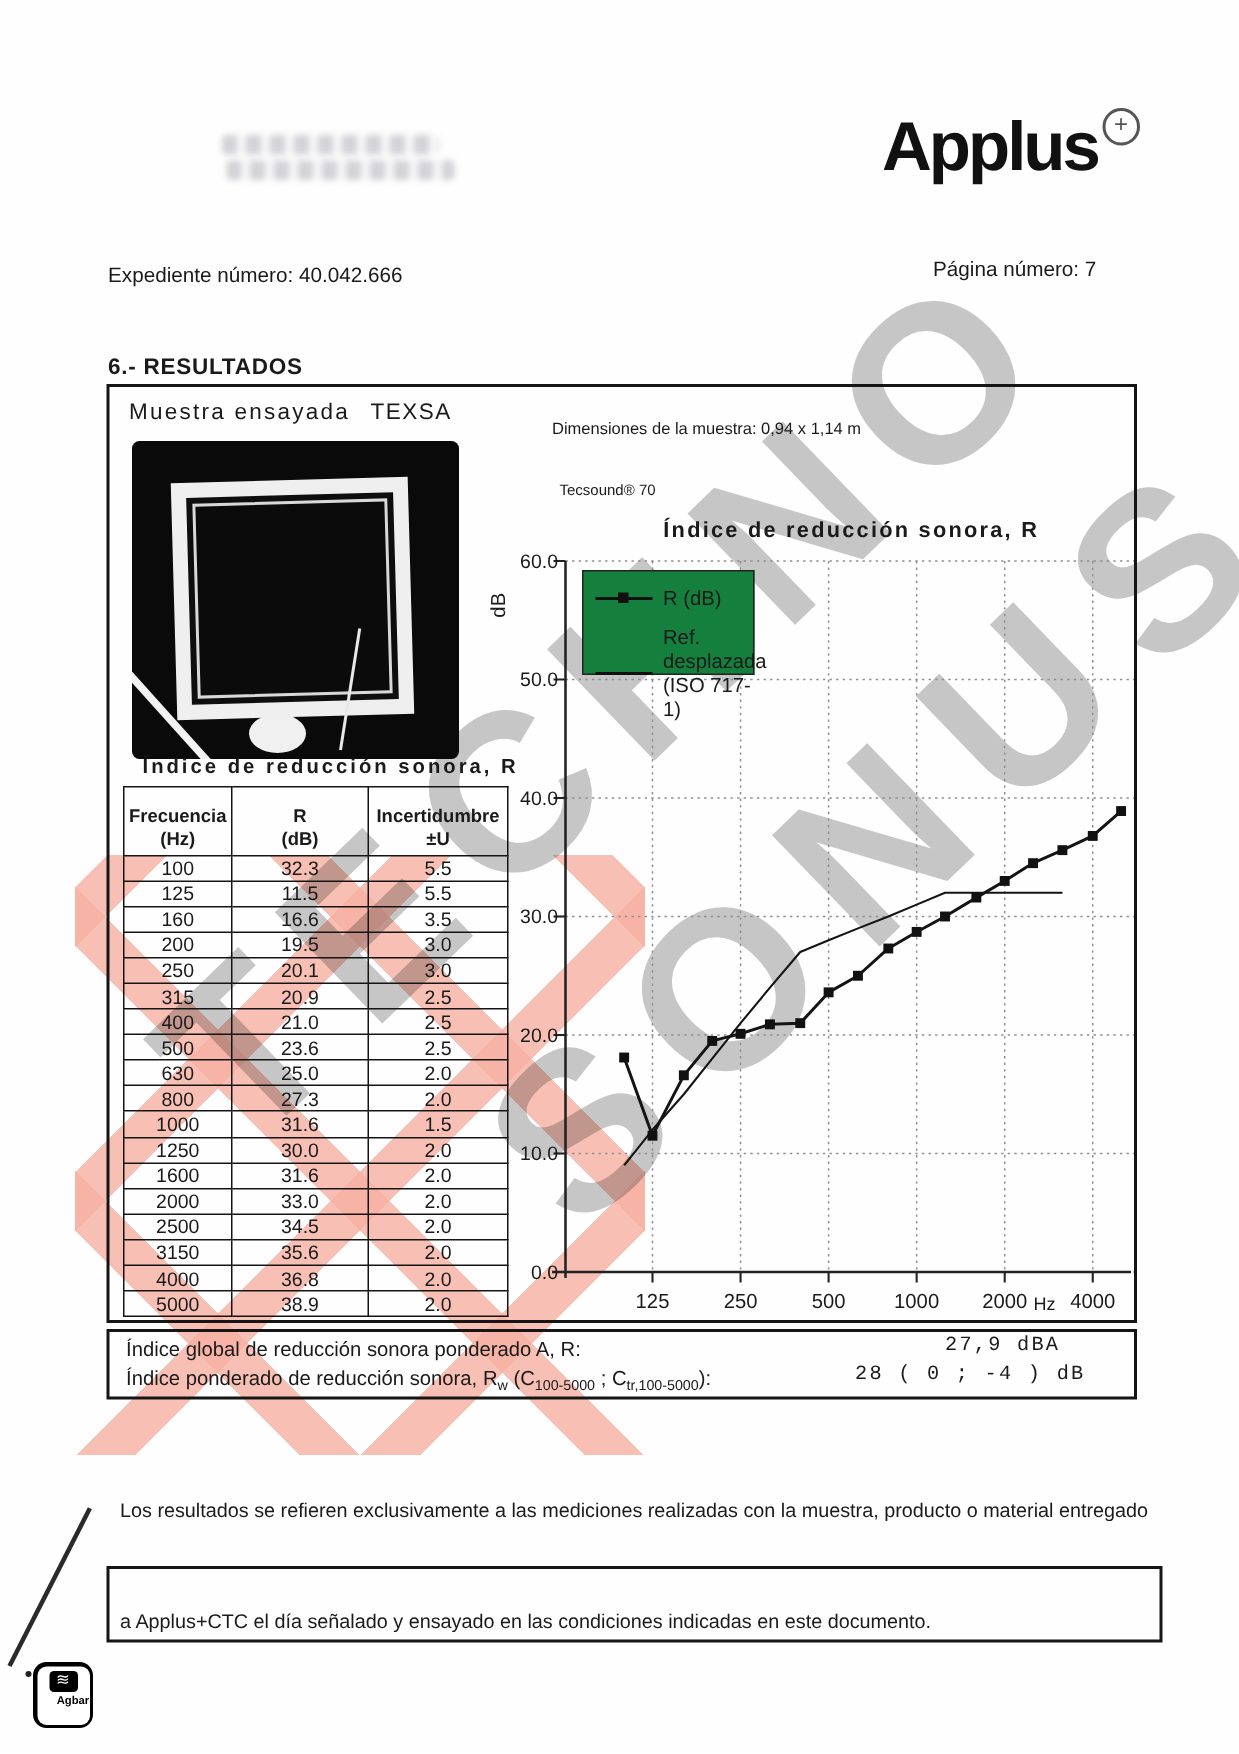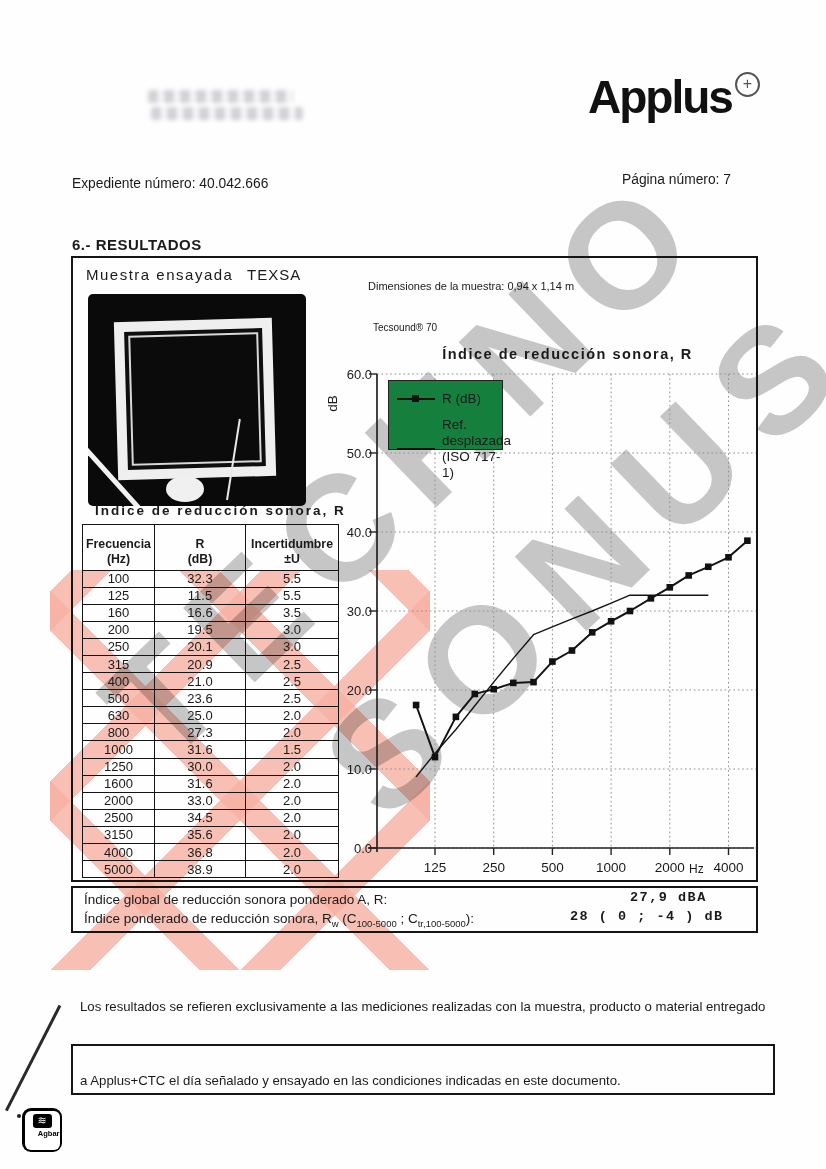--- a/index.html
+++ b/index.html
@@ -52,21 +52,21 @@
   svg text{font-family:"Liberation Sans",sans-serif;fill:#1a1a1a;}
   .chart-ylabel{left:324px;top:396px;font-size:13.5px;transform:rotate(-90deg);transform-origin:center;}
   .legend{left:388px;top:380px;width:115px;height:70px;border:1.5px solid #222;background:#15803d;box-sizing:border-box;}
   .legend-row{position:absolute;left:8px;display:flex;align-items:center;}
   .legend-sample{position:relative;width:38px;height:2px;background:#111;flex:none;}
   .legend-marker{position:absolute;left:15px;top:-3px;width:7px;height:7px;background:#111;}
   .legend-label{margin-left:7px;font-size:13.5px;line-height:16px;}
 
   
   .sum-label{font-size:13.5px;}
-  .sum-value{font-family:"Liberation Mono",monospace;font-size:13.5px;letter-spacing:1.5px;font-weight:700;}
+  .sum-value{font-family:"Liberation Mono",monospace;font-size:13.5px;letter-spacing:1.5px;font-weight:400;}
   sub{font-size:9.5px;}
 
   
   .disc-line{font-size:13.2px;}
 
   
   .wm{font-weight:700;color:#c7c7c7;mix-blend-mode:multiply;text-align:center;pointer-events:none;}
   .wm1{left:-10px;top:380px;width:830px;height:170px;line-height:170px;font-size:150px;letter-spacing:22px;transform:rotate(-44deg);}
   .wm2{left:260px;top:480px;width:640px;height:170px;line-height:170px;font-size:150px;letter-spacing:26px;transform:rotate(-44deg);}
   .red-pattern{left:50px;top:570px;width:380px;height:400px;mix-blend-mode:multiply;opacity:.5;pointer-events:none;

